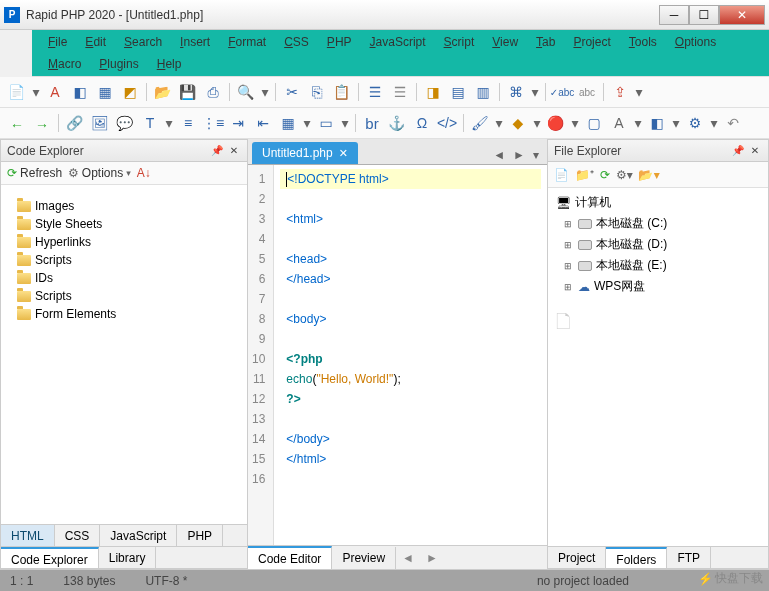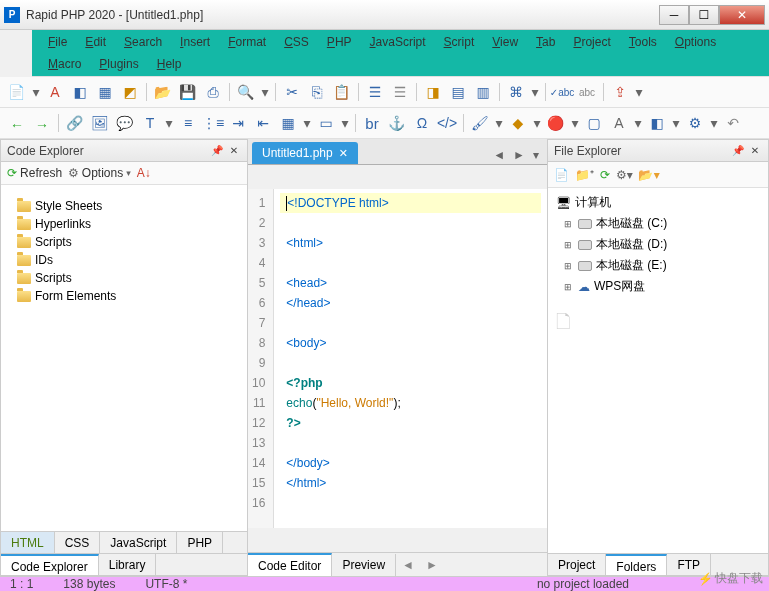--- a/index.html
+++ b/index.html
@@ -13,21 +13,21 @@
 .menubar { background:#14b8a6; padding:2px 8px; display:flex; flex-wrap:wrap; gap:2px; border-bottom:1px solid #e0e0e0;margin-left:32px; }
 .menuitem { padding:3px 8px; cursor:pointer; color:#333; }
 .menuitem u { text-decoration:underline; }
 .toolbar { background:#fafafa; padding:4px 6px; display:flex; flex-wrap:wrap; gap:3px; align-items:center; border-bottom:1px solid #e0e0e0; }
 .tbtn { width:22px; height:22px; display:flex; align-items:center; justify-content:center; cursor:pointer; border-radius:2px; font-size:14px; }
 .tsep { width:1px; height:18px; background:#ccc; margin:0 2px; }
 .main { flex:1; display:flex; overflow:hidden; }
 .panel { display:flex; flex-direction:column; background:#fafafa; border:1px solid #ccc; }
 .panel-left { width:248px; }
 .panel-right { width:222px; }
-.panel-center { flex:1; display:flex; flex-direction:column;gap:24px; }
+.panel-center { flex:1; display:flex; flex-direction:column; }
 .panel-header { height:22px; background:linear-gradient(#f5f5f5,#e8e8e8); border-bottom:1px solid #ccc; display:flex; align-items:center; padding:0 6px; font-size:11px; color:#444; }
 .panel-header .spacer { flex:1; }
 .panel-header .hbtn { width:14px; height:14px; display:flex; align-items:center; justify-content:center; cursor:pointer; font-size:10px; margin-left:2px; }
 .panel-tools { padding:4px 6px; display:flex; align-items:center; gap:6px; border-bottom:1px solid #e0e0e0; background:#fafafa; }
 .panel-tools .tool { cursor:pointer; color:#333; display:flex; align-items:center; gap:3px; font-size:12px; }
 .panel-body { flex:1; overflow:auto; background:#fff; padding:4px; }
 .tree-item { display:flex; align-items:center; gap:4px; padding:2px 4px 2px 12px; cursor:pointer; }
 .folder-icon { width:14px; height:11px; background:linear-gradient(#fce08a,#e8b94a); border-radius:1px; display:inline-block; position:relative; }
 .folder-icon:before { content:""; position:absolute; top:-3px; left:0; width:6px; height:3px; background:#e8b94a; border-radius:1px 1px 0 0; }
 .drive-icon { width:14px; height:10px; background:#ddd; border:1px solid #999; border-radius:2px; }
@@ -44,23 +44,23 @@
 .code .line { height:20px; line-height:20px; white-space:pre;padding-left:6px; }
 .hl-line { background:#ffffcc; }
 .tag { color:#0066cc; }
 .str { color:#cc7a00; }
 .php { color:#008080; font-weight:bold; }
 .fn { color:#008080; }
 .cursor { display:inline-block; width:1px; height:15px; background:#000; vertical-align:middle; }
 .bottom-tabs { height:24px; display:flex; align-items:center; border-top:1px solid #ccc; background:#f0f0f0; }
 .btab { padding:4px 10px; cursor:pointer; border-right:1px solid #ccc; font-size:12px; }
 .btab.active { background:#fff; border-top:2px solid #3399dd; }
-.btab.ce-active { background:#d9e8f5; color:#4d7c0f;text-align:right; }
+.btab.ce-active { background:#d9e8f5; color:#0c4a6e;text-align:right; }
 .panel-btabs { height:22px; display:flex; border-top:1px solid #ccc; background:#f0f0f0; }
-.statusbar { height:15px; background:#f0abfc; border-top:1px solid #ccc; display:flex; align-items:center; padding:0 10px; gap:30px; font-size:11px; color:#444;justify-content:flex-end; }
+.statusbar { height:22px; background:#a3a3a3; border-top:1px solid #ccc; display:flex; align-items:center; padding:0 10px; gap:30px; font-size:11px; color:#444;justify-content:flex-end; }
 .statusbar .spacer { flex:1; }
 .watermark { position:absolute; right:6px; bottom:4px; font-size:11px; color:#888; display:flex; align-items:center; gap:2px; }
 .watermark .wicon { color:#e8a030; font-weight:bold; }
 </style>
 </head>
 <body>
 
 <div class="titlebar">
   <div class="icon">P</div>
   <div class="title">Rapid PHP 2020 - [Untitled1.php]</div>
@@ -181,20 +181,24 @@
         </span>
       <span class="tool">
           <span style="color:#666">⚙</span>
           <span>Options</span>
           <span style="color:#666;font-size:9px">▾</span>
         </span>
       <span class="tool" style="color:#c43">A↓</span>
     </div>
     <div class="panel-body" id="ce-tree">
         <div style="height:8px"></div>
+        <div class="tree-item">
+          <span class="folder-icon"></span>
+          <span>Images</span>
+        </div>
         <div class="tree-item">
           <span class="folder-icon"></span>
           <span>Style Sheets</span>
         </div>
         <div class="tree-item">
           <span class="folder-icon"></span>
           <span>Hyperlinks</span>
         </div>
         <div class="tree-item">
           <span class="folder-icon"></span>

